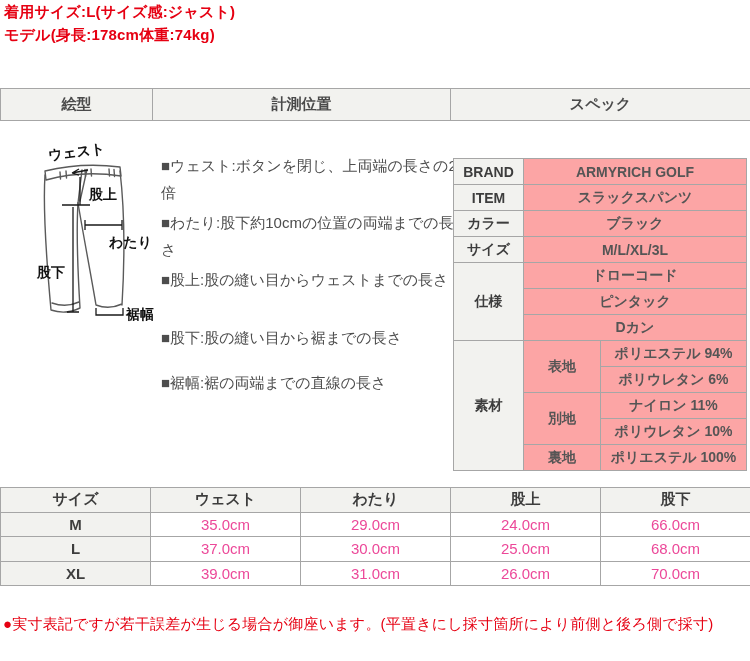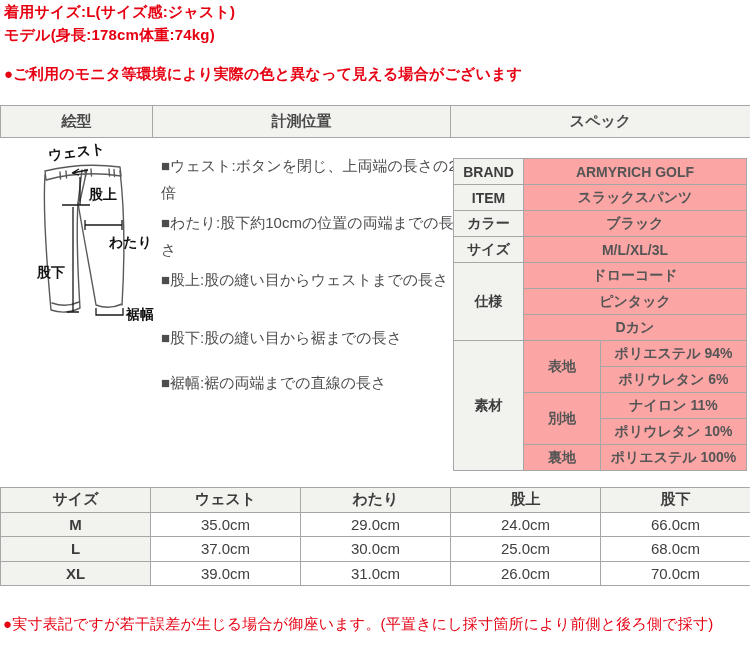--- a/index.html
+++ b/index.html
@@ -4,50 +4,49 @@
 <style>
   html,body { margin:0; padding:0; background:#fff; }
   body { font-family:"Liberation Sans","DejaVu Sans",sans-serif; }
   .page { position:relative; width:750px; height:661px; background:#ffffff; overflow:hidden; color:#4d4d4d; }
 
   .note { position:absolute; left:4px; font-size:15px; font-weight:bold; color:#e60012; white-space:nowrap; letter-spacing:0.2px; }
   .note.bottom { left:3px; font-weight:normal; }
 
   table { border-collapse:collapse; }
 
-  .head-table { position:absolute; left:0; top:105px; width:750px; table-layout:fixed; }
+  .head-table { position:absolute; left:0; top:88px; width:750px; table-layout:fixed; }
   .head-table th { border:1px solid #a6a6a6; background:#f2f2ef; height:31px; font-size:15px; font-weight:bold; color:#4a4a4a; text-align:center; padding:0; }
 
   .pants-svg { position:absolute; left:12px; top:143px; }
   .pants-line { fill:none; stroke:#5a5a5a; stroke-width:1.4; stroke-linecap:round; stroke-linejoin:round; }
   .measure-line { fill:none; stroke:#1a1a1a; stroke-width:1.3; }
   .diagram-label { font-size:14px; font-weight:bold; fill:#111; }
 
   .measure-item { position:absolute; left:161px; width:296px; font-size:15px; line-height:27px; color:#4d4d4d; }
 
   .spec-table { position:absolute; left:453px; top:158px; width:294px; table-layout:fixed; font-size:14px; }
   .spec-table th, .spec-table td { border:1px solid #a6a6a6; text-align:center; height:25px; padding:0 8px; overflow:hidden; white-space:nowrap; }
   .spec-table th { background:#f2f2ef; font-weight:bold; color:#3d3d3d; }
   .spec-table td { background:#fca5a5; color:#555; font-weight:bold; }
   .spec-table td.sub { color:#555; }
 
   .size-table { position:absolute; left:0; top:487px; width:750px; table-layout:fixed; font-size:15px; }
   .size-table th, .size-table td { border:1px solid #a6a6a6; text-align:center; height:23.6px; padding:0; }
   .size-table th { background:#f2f2ef; font-weight:bold; color:#3d3d3d; }
-  .size-table td { background:#ffffff; color:#404040; }
+  .size-table td { background:#ffffff; color:#ec4899; }
   .size-table td.rowhead { background:#f2f2ef; font-weight:bold; color:#3d3d3d; }
 </style>
 </head>
 <body>
 
 <div class="page">
 
   <div class="note" style="top:3px;">着用サイズ:L(サイズ感:ジャスト)</div>
   <div class="note" style="top:26px;">モデル(身長:178cm体重:74kg)</div>
-  <div class="note" style="top:65px;">●ご利用のモニタ等環境により実際の色と異なって見える場合がございます</div>
 
   <table class="head-table">
     <colgroup>
         <col style="width:152px">
         <col style="width:298px">
         <col style="width:300px">
       </colgroup>
     <tbody>
         <tr>
       <th>絵型</th>

